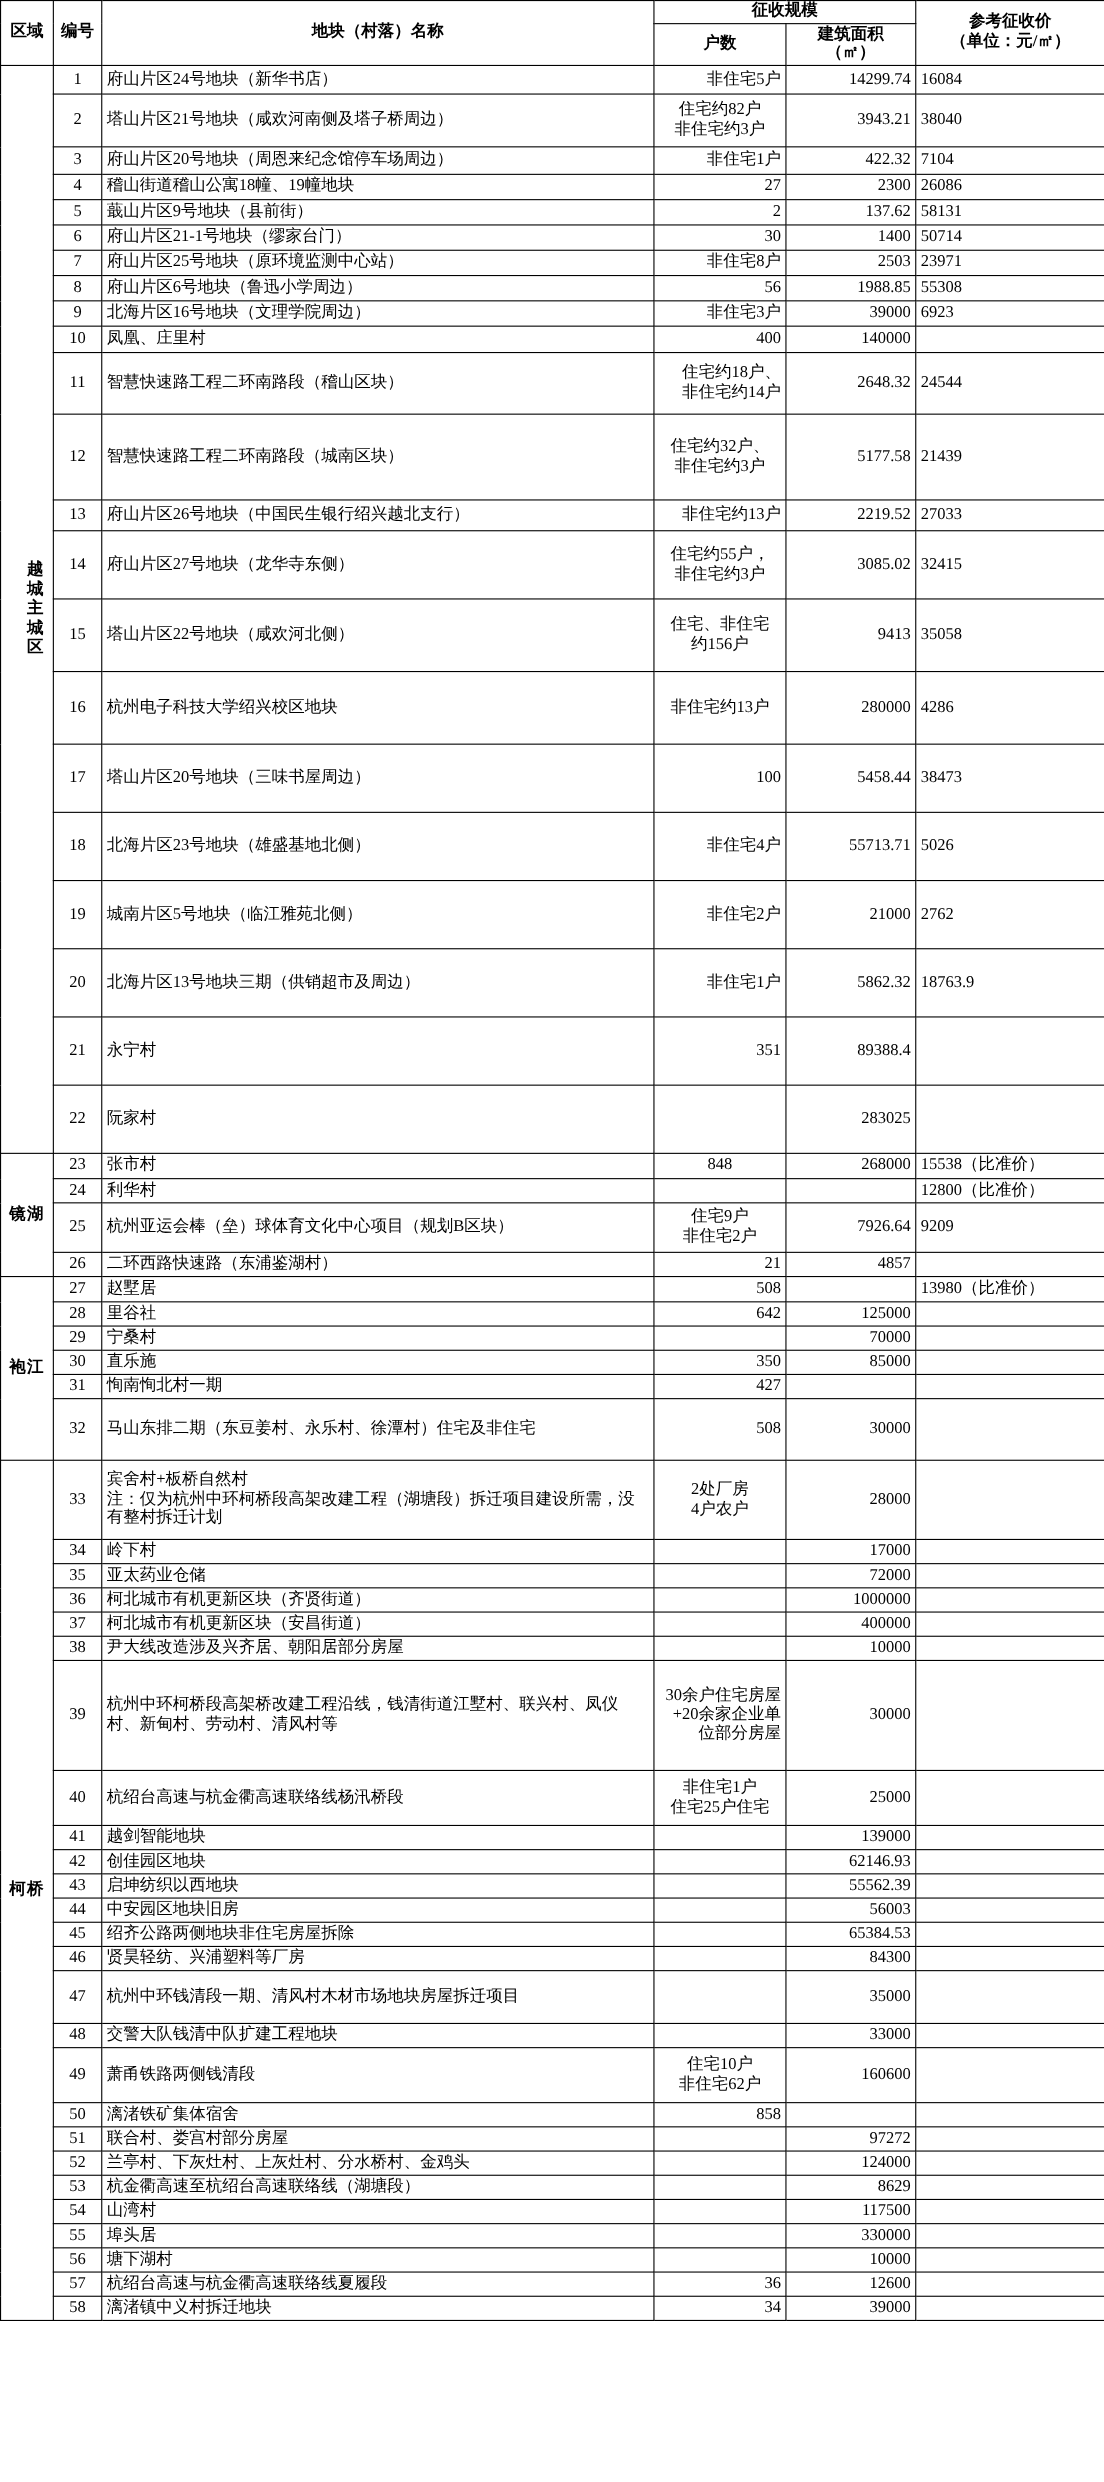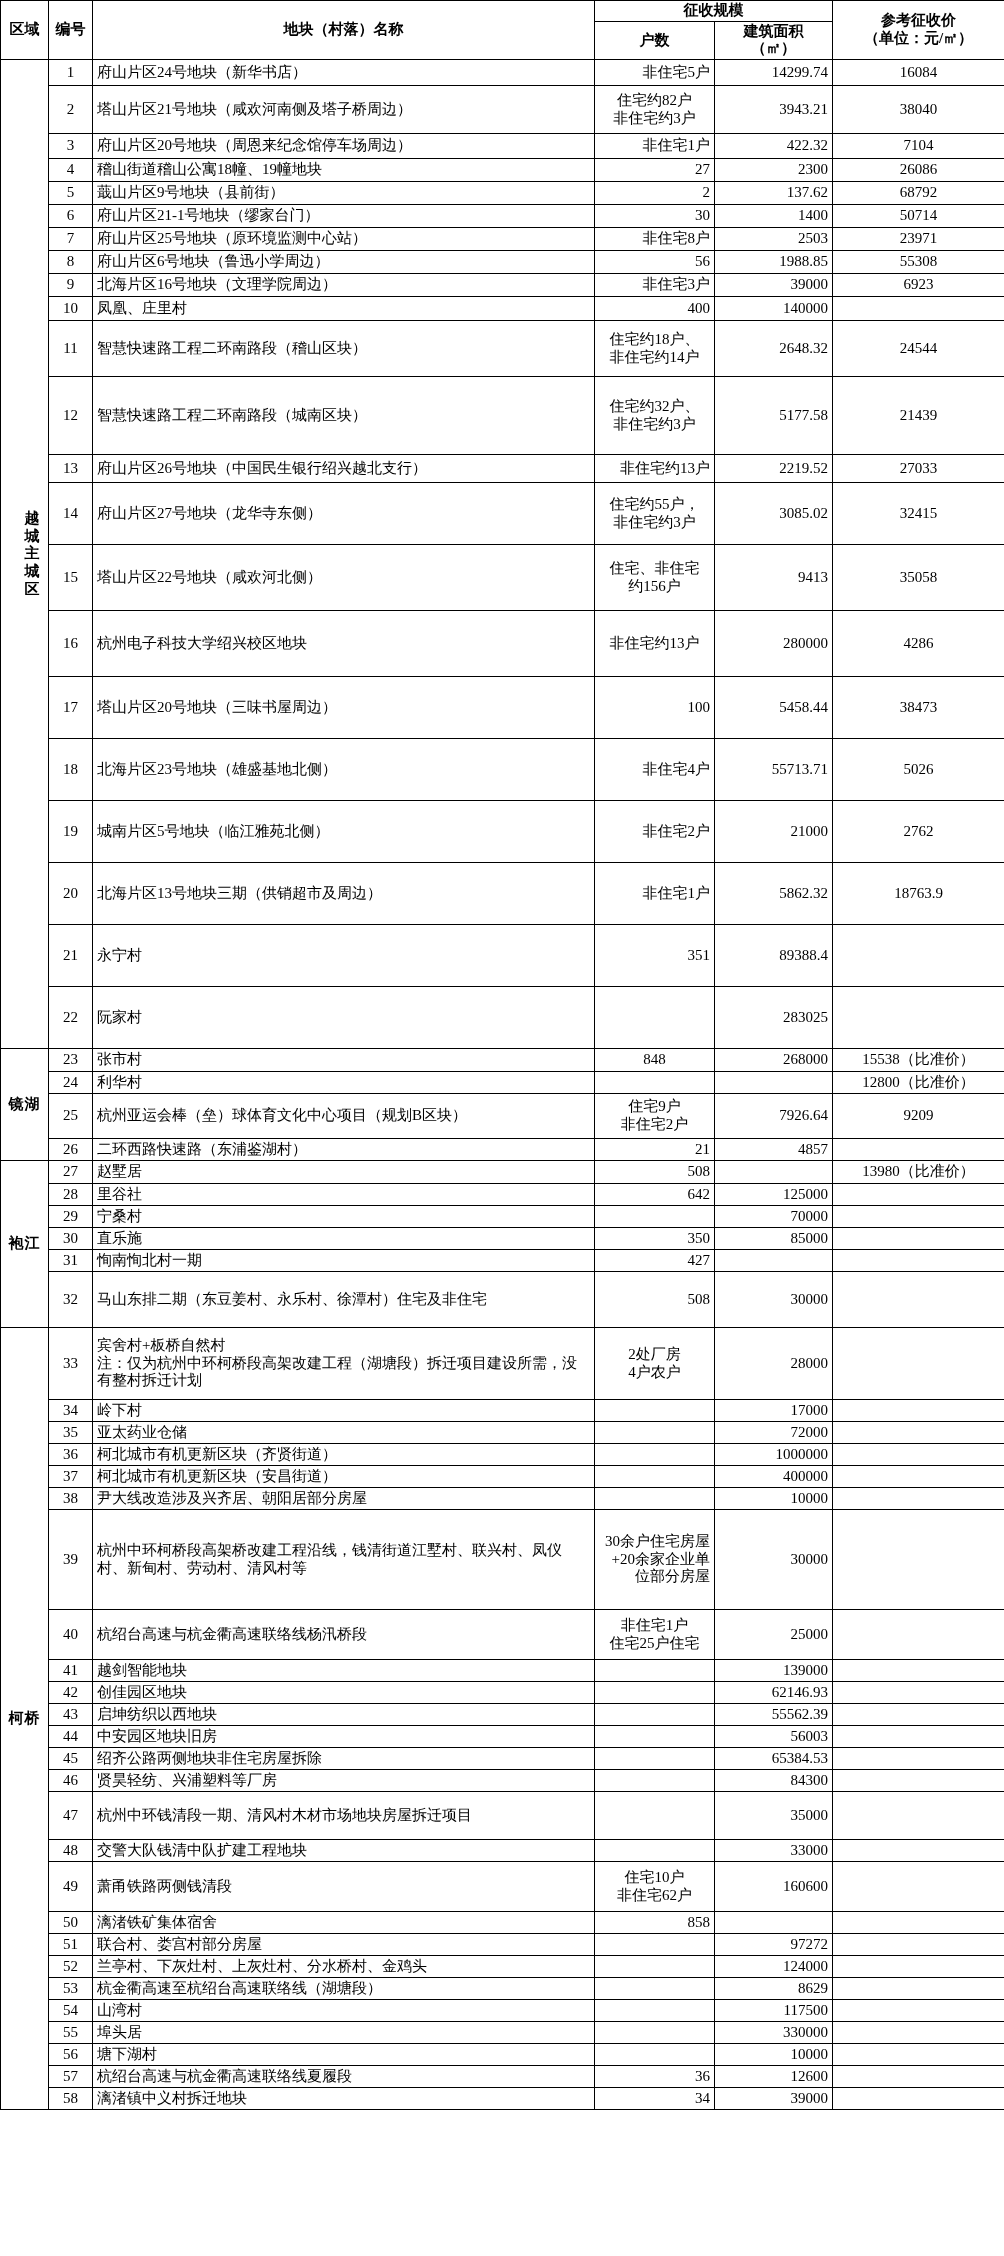--- a/index.html
+++ b/index.html
@@ -50,21 +50,21 @@
     font-size: 16px;
     background: #ffffff;
   }
   .hdr-sub { font-size: 15px; }
   
   .c-region  { text-align: center; font-weight: bold; font-size: 16px; letter-spacing: 1px; }
   .c-no      { text-align: center; font-size: 14px; }
   .c-name    { text-align: left; font-size: 15px; }
   .c-hh      { text-align: right; font-size: 14px; }
   .c-area    { text-align: right; font-size: 15px; }
-  .c-price   { text-align: center; font-size: 15px; margin-left: 23px; }
+  .c-price   { text-align: left; font-size: 15px; margin-left: 23px; }
   .region-label span { display:block;margin-left:16px; }
 </style>
 </head>
 <body>
 
 <div id="sheet">
   <table class="grid">
     <colgroup>
       <col style="width:48px">
       <col style="width:44px">
@@ -123,21 +123,21 @@
           <td class="c-name">稽山街道稽山公寓18幢、19幢地块</td>
           <td class="c-hh" style="text-align: right;">27</td>
           <td class="c-area">2300</td>
           <td class="c-price">26086</td>
         </tr>
         <tr style="height: 23px;">
           <td class="c-no">5</td>
           <td class="c-name">蕺山片区9号地块（县前街）</td>
           <td class="c-hh" style="text-align: right;">2</td>
           <td class="c-area">137.62</td>
-          <td class="c-price">68792</td>
+          <td class="c-price">58131</td>
         </tr>
         <tr style="height: 23px;">
           <td class="c-no">6</td>
           <td class="c-name">府山片区21-1号地块（缪家台门）</td>
           <td class="c-hh" style="text-align: right;">30</td>
           <td class="c-area">1400</td>
           <td class="c-price">50714</td>
         </tr>
         <tr style="height: 23px;">
           <td class="c-no">7</td>
@@ -163,21 +163,21 @@
         <tr style="height: 24px;">
           <td class="c-no">10</td>
           <td class="c-name">凤凰、庄里村</td>
           <td class="c-hh" style="text-align: right;">400</td>
           <td class="c-area">140000</td>
           <td class="c-price"></td>
         </tr>
         <tr style="height: 56px;">
           <td class="c-no">11</td>
           <td class="c-name">智慧快速路工程二环南路段（稽山区块）</td>
-          <td class="c-hh" style="text-align: center;">住宅约18户、<br>非住宅约14户</td>
+          <td class="c-hh" style="text-align: right;">住宅约18户、<br>非住宅约14户</td>
           <td class="c-area">2648.32</td>
           <td class="c-price">24544</td>
         </tr>
         <tr style="height: 78px;">
           <td class="c-no">12</td>
           <td class="c-name">智慧快速路工程二环南路段（城南区块）</td>
           <td class="c-hh" style="text-align: center;">住宅约32户、<br>非住宅约3户</td>
           <td class="c-area">5177.58</td>
           <td class="c-price">21439</td>
         </tr>

